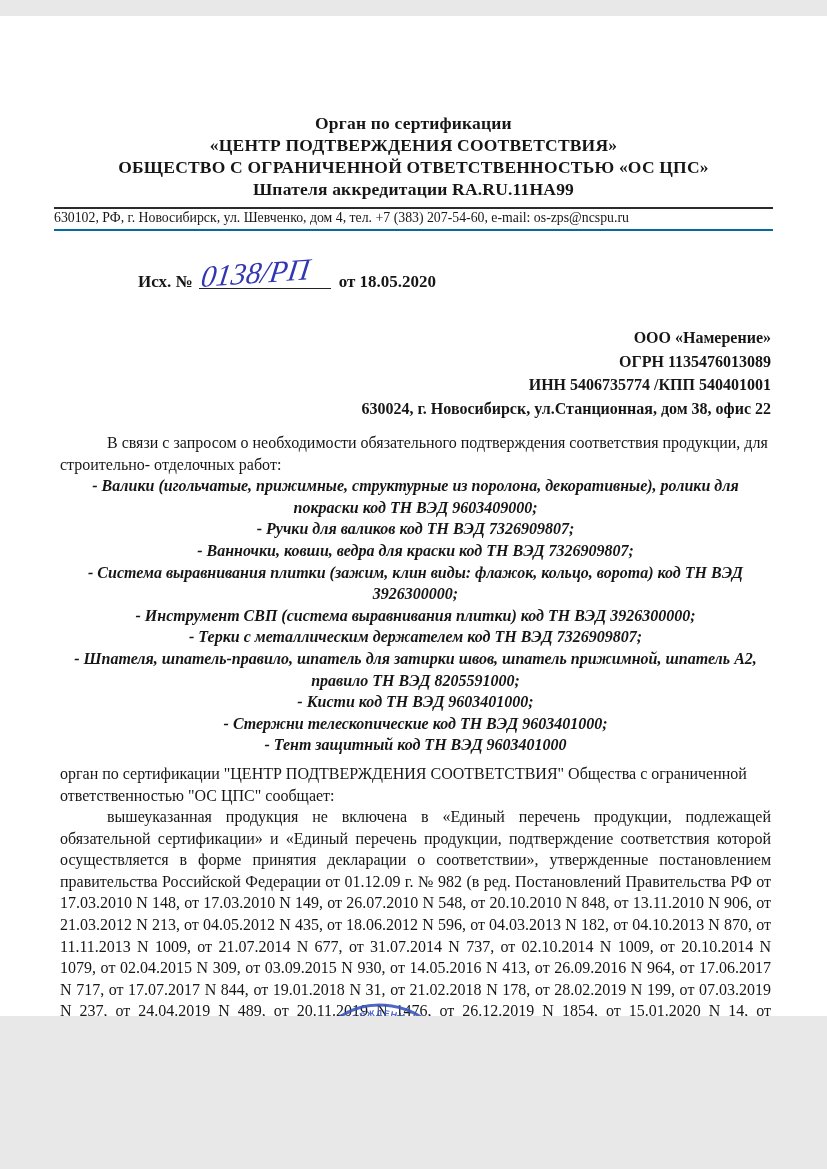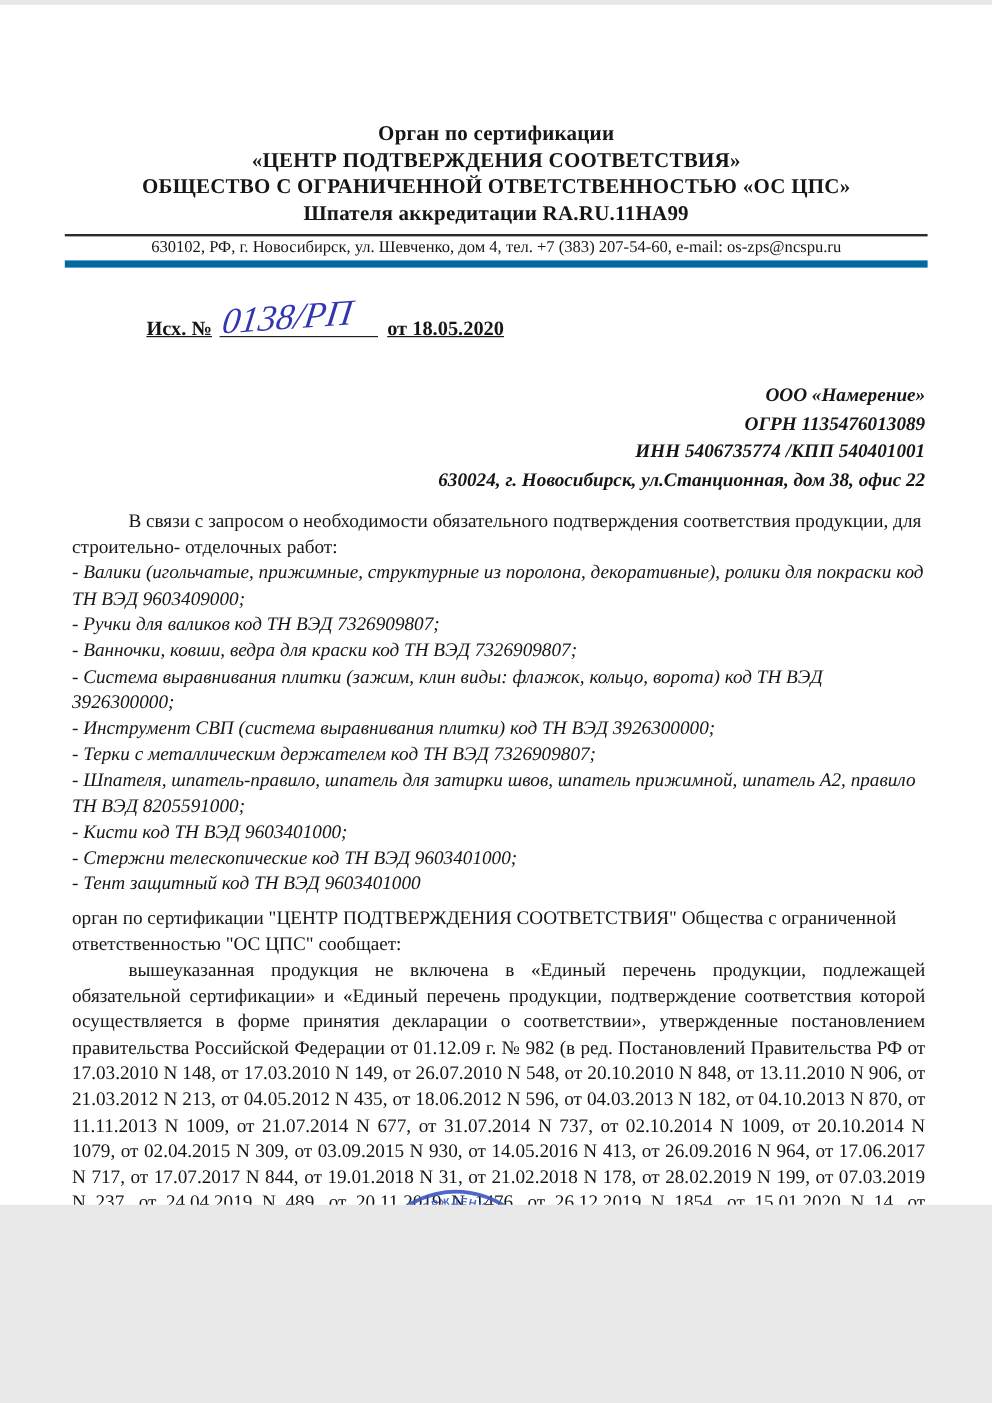--- a/index.html
+++ b/index.html
@@ -1,35 +1,35 @@
 <!DOCTYPE html>
 <html><head>
 <meta charset="utf-8">
 <style>
   html,body{margin:0;padding:0;background:#e8e8e8;}
   .page{
-    position:relative;width:827px;height:1000px;margin:4px auto;background:#ffffff;
+    position:relative;width:827px;height:1000px;margin:16px auto;background:#ffffff;
     overflow:hidden;font-family:"Liberation Serif",serif;color:#161616;
   }
   .header{padding-top:96px;text-align:center;font-weight:700;font-size:17.5px;line-height:22px;letter-spacing:.2px;}
   .address-bar{
-    margin:7px 54px 0 54px;border-top:2px solid #2b2b2b;border-bottom:6px solid #0369a1;
-    text-align:center;font-size:13.8px;padding:1px 0 3px 0;
+    margin:7px 54px 0 54px;border-top:2px solid #2b2b2b;border-bottom:2px solid #0369a1;
+    text-align:left;font-size:13.8px;padding:1px 0 3px 0;
   }
   .ref-line{margin:25px 0 0 122px;font-size:17px;font-weight:700;position:relative;height:42px;}
-  .ref-line .inner{position:absolute;bottom:6px;left:0;white-space:nowrap;text-decoration:underline;}
+  .ref-line .inner{position:absolute;bottom:6px;left:16px;white-space:nowrap;}
   .ref-underline{display:inline-block;width:132px;border-bottom:1.7px solid #222;height:16px;margin:0 8px -2px 6px;position:relative;vertical-align:baseline;}
   .ref-handwriting{
     position:absolute;left:0px;bottom:-6px;font-size:30px;font-weight:400;font-style:italic;
     color:#3236b0;transform:rotate(-4deg) skewX(-12deg);transform-origin:left bottom;white-space:nowrap;
   }
-  .recipient{margin:28px 56px 0 0;text-align:right;font-weight:700;font-style:italic;font-size:16px;line-height:23.5px;}
+  .recipient{margin:28px 56px 0 0;text-align:right;font-weight:700;font-size:16px;line-height:23.5px;}
   .body{margin:12px 56px 0 60px;font-size:16px;line-height:21.6px;}
   .p-intro{text-indent:47px;}
-  .list-item{font-weight:400;font-style:italic;}
+  .list-item{font-weight:700;font-style:italic;text-align:center;}
   .p-statement-intro{margin-top:7px;}
   .p-statement{text-indent:47px;text-align:justify;}
   .sign-row{position:absolute;left:0;top:1072px;width:100%;font-weight:700;font-size:16.5px;}
   .sign-title{position:absolute;left:200px;white-space:nowrap;}
   .sign-name{position:absolute;left:617px;white-space:nowrap;font-style:italic;}
   .stamp-svg{position:absolute;left:302px;top:986px;opacity:.9;}
   .autograph-svg{position:absolute;left:295px;top:1005px;}
 </style>
 </head>
 <body>

